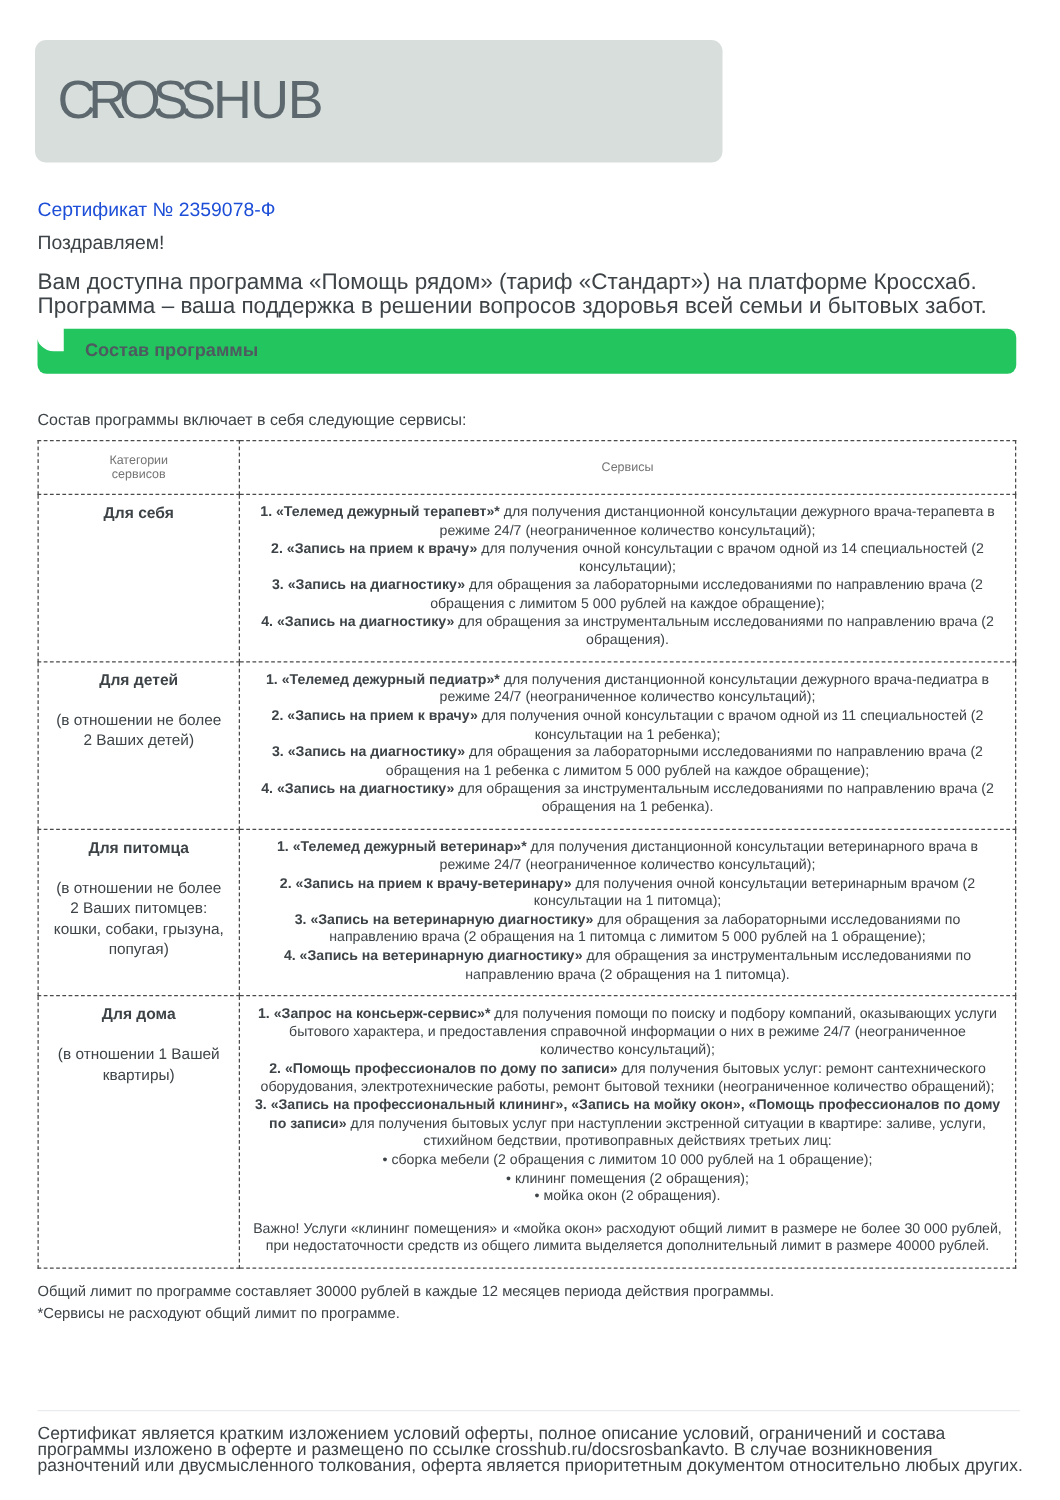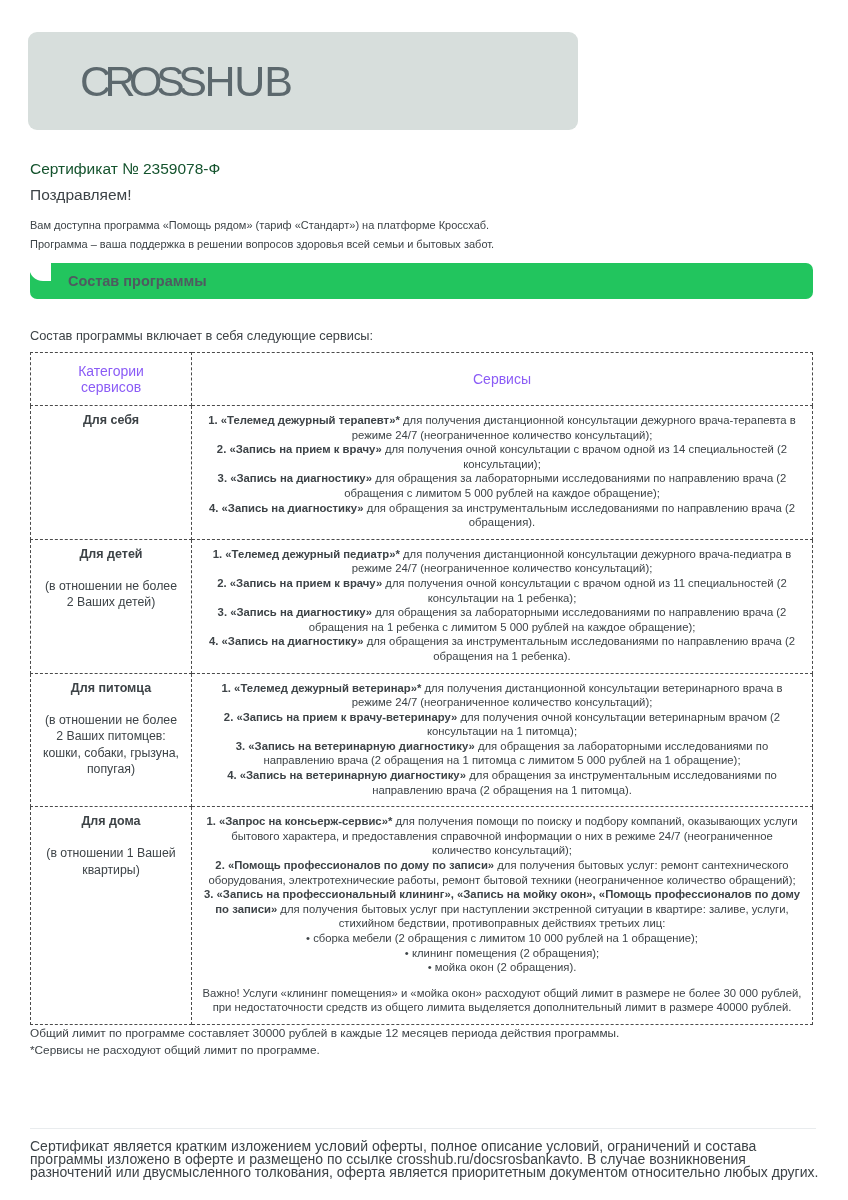--- a/index.html
+++ b/index.html
@@ -40,43 +40,42 @@
     transform: translateY(-50%);
     font-size: 43px;
     letter-spacing: -1.2px;
     color: #5c686d;
     font-family: "Liberation Sans", "DejaVu Sans", sans-serif;
     white-space: nowrap;
   }
   .logo-text .tight {
     letter-spacing: -6.5px;
     margin-right: 4px;
-    margin-left: 34px;
   }
 
   
   .cert-line {
     position: absolute;
     left: 30px;
     top: 160px;
     font-size: 15.5px;
-    color: #14532d;
+    color: #1d4ed8;
   }
   .congrats-line {
     position: absolute;
     left: 30px;
     top: 186px;
     font-size: 15.5px;
     color: #3d4347;
   }
   .intro-block {
     position: absolute;
     left: 30px;
     top: 216px;
-    font-size: 11px;
+    font-size: 18px;
     line-height: 19px;
     color: #3d4347;
     width: 790px;
   }
 
   
   .section-band {
     position: absolute;
     left: 30px;
     top: 263px;
@@ -125,23 +124,23 @@
   }
   .svc-table td, .svc-table th {
     border: 1px dashed #4a4a4a;
     vertical-align: top;
     padding: 7px 9px 9px 9px;
     text-align: center;
   }
   .svc-table th {
     text-align: center;
     vertical-align: middle;
-    font-size: 14px;
+    font-size: 10px;
     font-weight: normal;
-    color: #8b5cf6;
+    color: #737373;
     padding-top: 10px;
     padding-bottom: 10px;
   }
   .col-cat { width: 142px; }
 
   .cat-title {
     font-weight: bold;
     font-size: 12.5px;
     color: #3d4347;
     margin-bottom: 17px;

